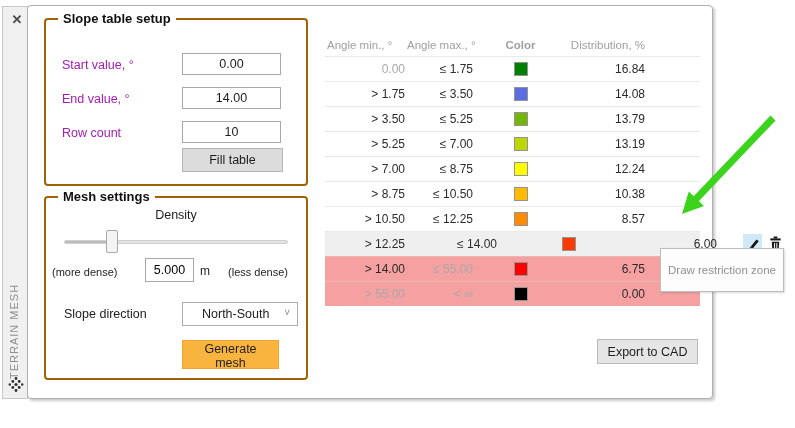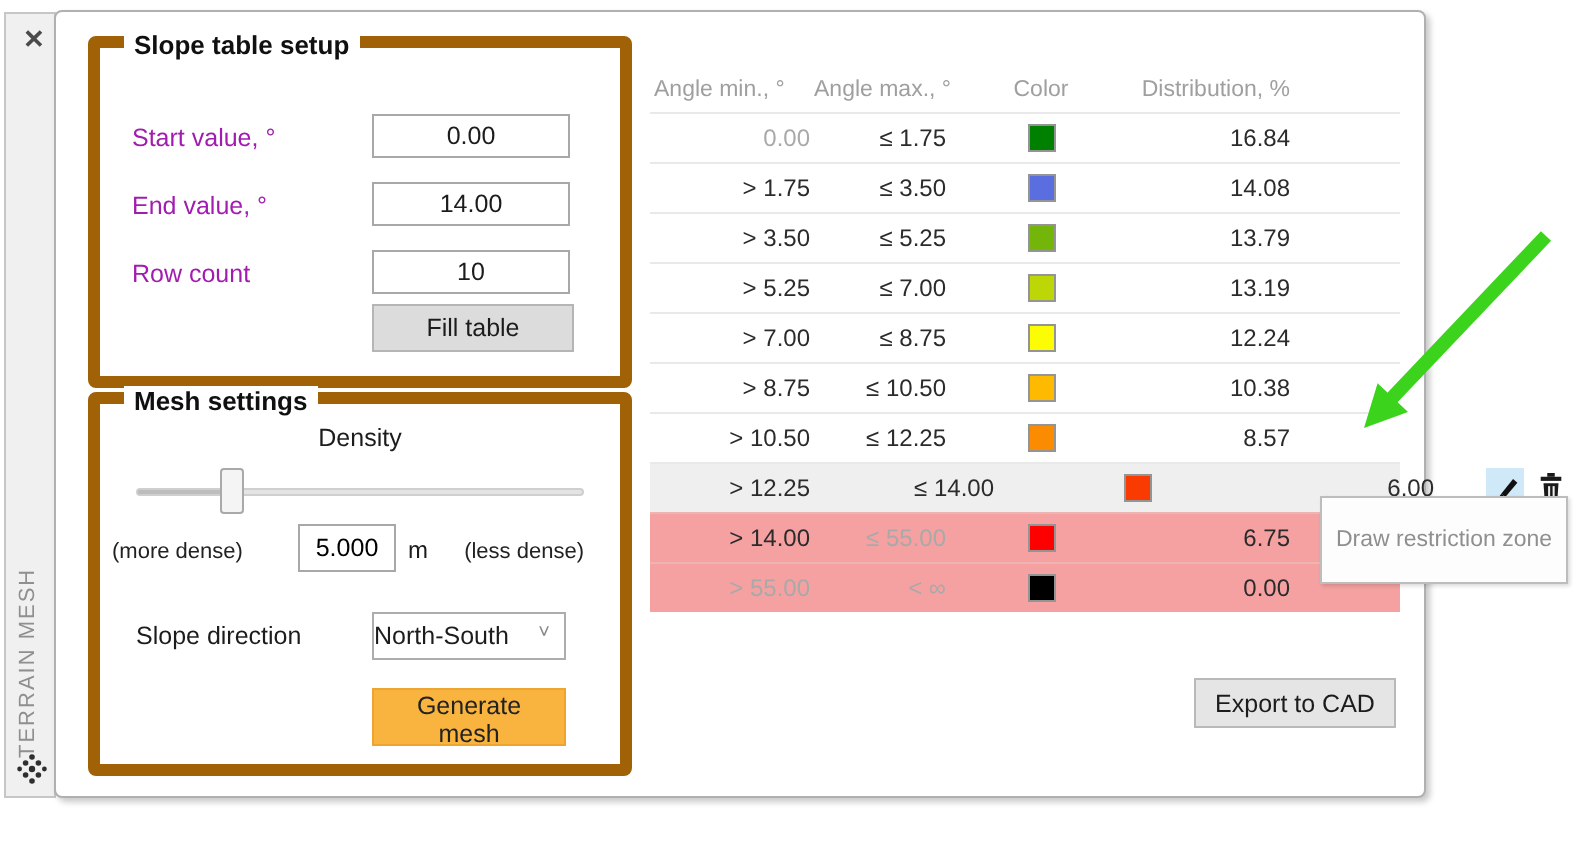--- a/index.html
+++ b/index.html
@@ -14,21 +14,21 @@
   .vtitle{position:absolute;left:5px;top:262px;height:110px;writing-mode:vertical-rl;
           transform:rotate(180deg);font-size:11px;letter-spacing:1px;color:#8f8f8f;white-space:nowrap;}
   .dots-icon{position:absolute;left:4px;top:369px;}
 
   
   .panel{position:absolute;left:27px;top:5px;width:686px;height:394px;background:#fff;
          border:1px solid #b0b0b0;border-radius:4px;box-sizing:border-box;
          box-shadow:2px 2px 3px rgba(0,0,0,.22);}
 
   
-  .gb{position:absolute;border:6px solid #a16207;border-radius:4px;background:#fff;}
+  .gb{position:absolute;border:2px solid #a16207;border-radius:4px;background:#fff;}
   .gb1{left:16px;top:12px;width:260px;height:164px;}
   .gb2{left:16px;top:190px;width:260px;height:180px;}
   .gb-title{position:absolute;top:-9px;left:12px;background:#fff;padding:0 5px;
             font-weight:bold;font-size:13px;color:#101010;white-space:nowrap;}
   .fld-label{position:absolute;left:16px;font-size:12.5px;line-height:24px;color:#a21caf;white-space:nowrap;}
   .inp{position:absolute;left:136px;width:97px;height:20px;border:1px solid #a8a8a8;
        text-align:center;font-size:12.5px;font-family:"Liberation Sans",sans-serif;color:#1c1c1c;padding:0;}
   .fill-btn{position:absolute;left:136px;top:128px;width:101px;height:24px;background:#dcdcdc;
             border:1px solid #b5b5b5;font-size:12.5px;font-family:"Liberation Sans",sans-serif;color:#1c1c1c;cursor:pointer;}
 
@@ -39,32 +39,32 @@
   .track-fill{position:absolute;left:0;top:0;width:44px;height:2px;background:#bdbdbd;}
   .thumb{position:absolute;left:60px;top:32px;width:12px;height:23px;background:#f4f4f4;
          border:1px solid #a9a9a9;border-radius:2px;box-sizing:border-box;cursor:grab;}
   .hint{position:absolute;top:68px;font-size:11px;color:#222;}
   .hint-left{left:6px;} .hint-right{right:18px;}
   .density-inp{position:absolute;left:99px;top:60px;width:47px;height:22px;border:1px solid #a8a8a8;
                text-align:center;font-size:12.5px;font-family:"Liberation Sans",sans-serif;padding:0;}
   .unit{position:absolute;left:154px;top:66px;font-size:12px;}
   .dir-lbl{position:absolute;left:18px;top:109px;font-size:12.5px;}
   .select{position:absolute;left:136px;top:104px;width:95px;height:22px;border:1px solid #adadad;
-          background:#fff;font-size:12.5px;display:flex;align-items:center;padding-left:0;
+          background:#fff;font-size:12.5px;display:flex;align-items:center;padding-left:19px;
           box-sizing:content-box;cursor:pointer;}
   .chevron{position:absolute;right:7px;top:4px;color:#8a8a8a;font-size:10px;}
   .gen-btn{position:absolute;left:136px;top:142px;width:97px;height:29px;border:1px solid #eda52f;
            font-size:12.5px;font-family:"Liberation Sans",sans-serif;color:#222;cursor:pointer;}
 
   
   .tbl{position:absolute;left:297px;top:31px;width:375px;}
   .thead,.trow{display:grid;grid-template-columns:80px 68px 95px 77px 55px;align-items:center;}
   .thead{height:15px;color:#9f9f9f;font-size:11.5px;margin-bottom:4px;}
   .h-left{padding-left:2px;text-align:left;white-space:nowrap;}
-  .h-center{text-align:center;}
+  .h-center{text-align:center;font-weight:bold;}
   .h-right{text-align:right;white-space:nowrap;}
   .trow{height:24px;border-top:1px solid #e9e9e9;font-size:12px;color:#2b2b2b;cursor:default;}
   .num{text-align:right;}
   .dim{color:#a9a9a9;}
   .swatch-wrap{display:flex;justify-content:center;}
   .swatch{width:12px;height:12px;border:1px solid #949494;}
   .row-selected{background:#efefef;gap:24px;}
   .row-restricted{background:#f5a1a1;border-top-color:#eeb4b4;}
   .icon-cell{display:flex;align-items:center;gap:4px;padding-left:2px;height:100%;}
   .pencil-btn{width:19px;height:21px;display:flex;align-items:center;justify-content:center;

